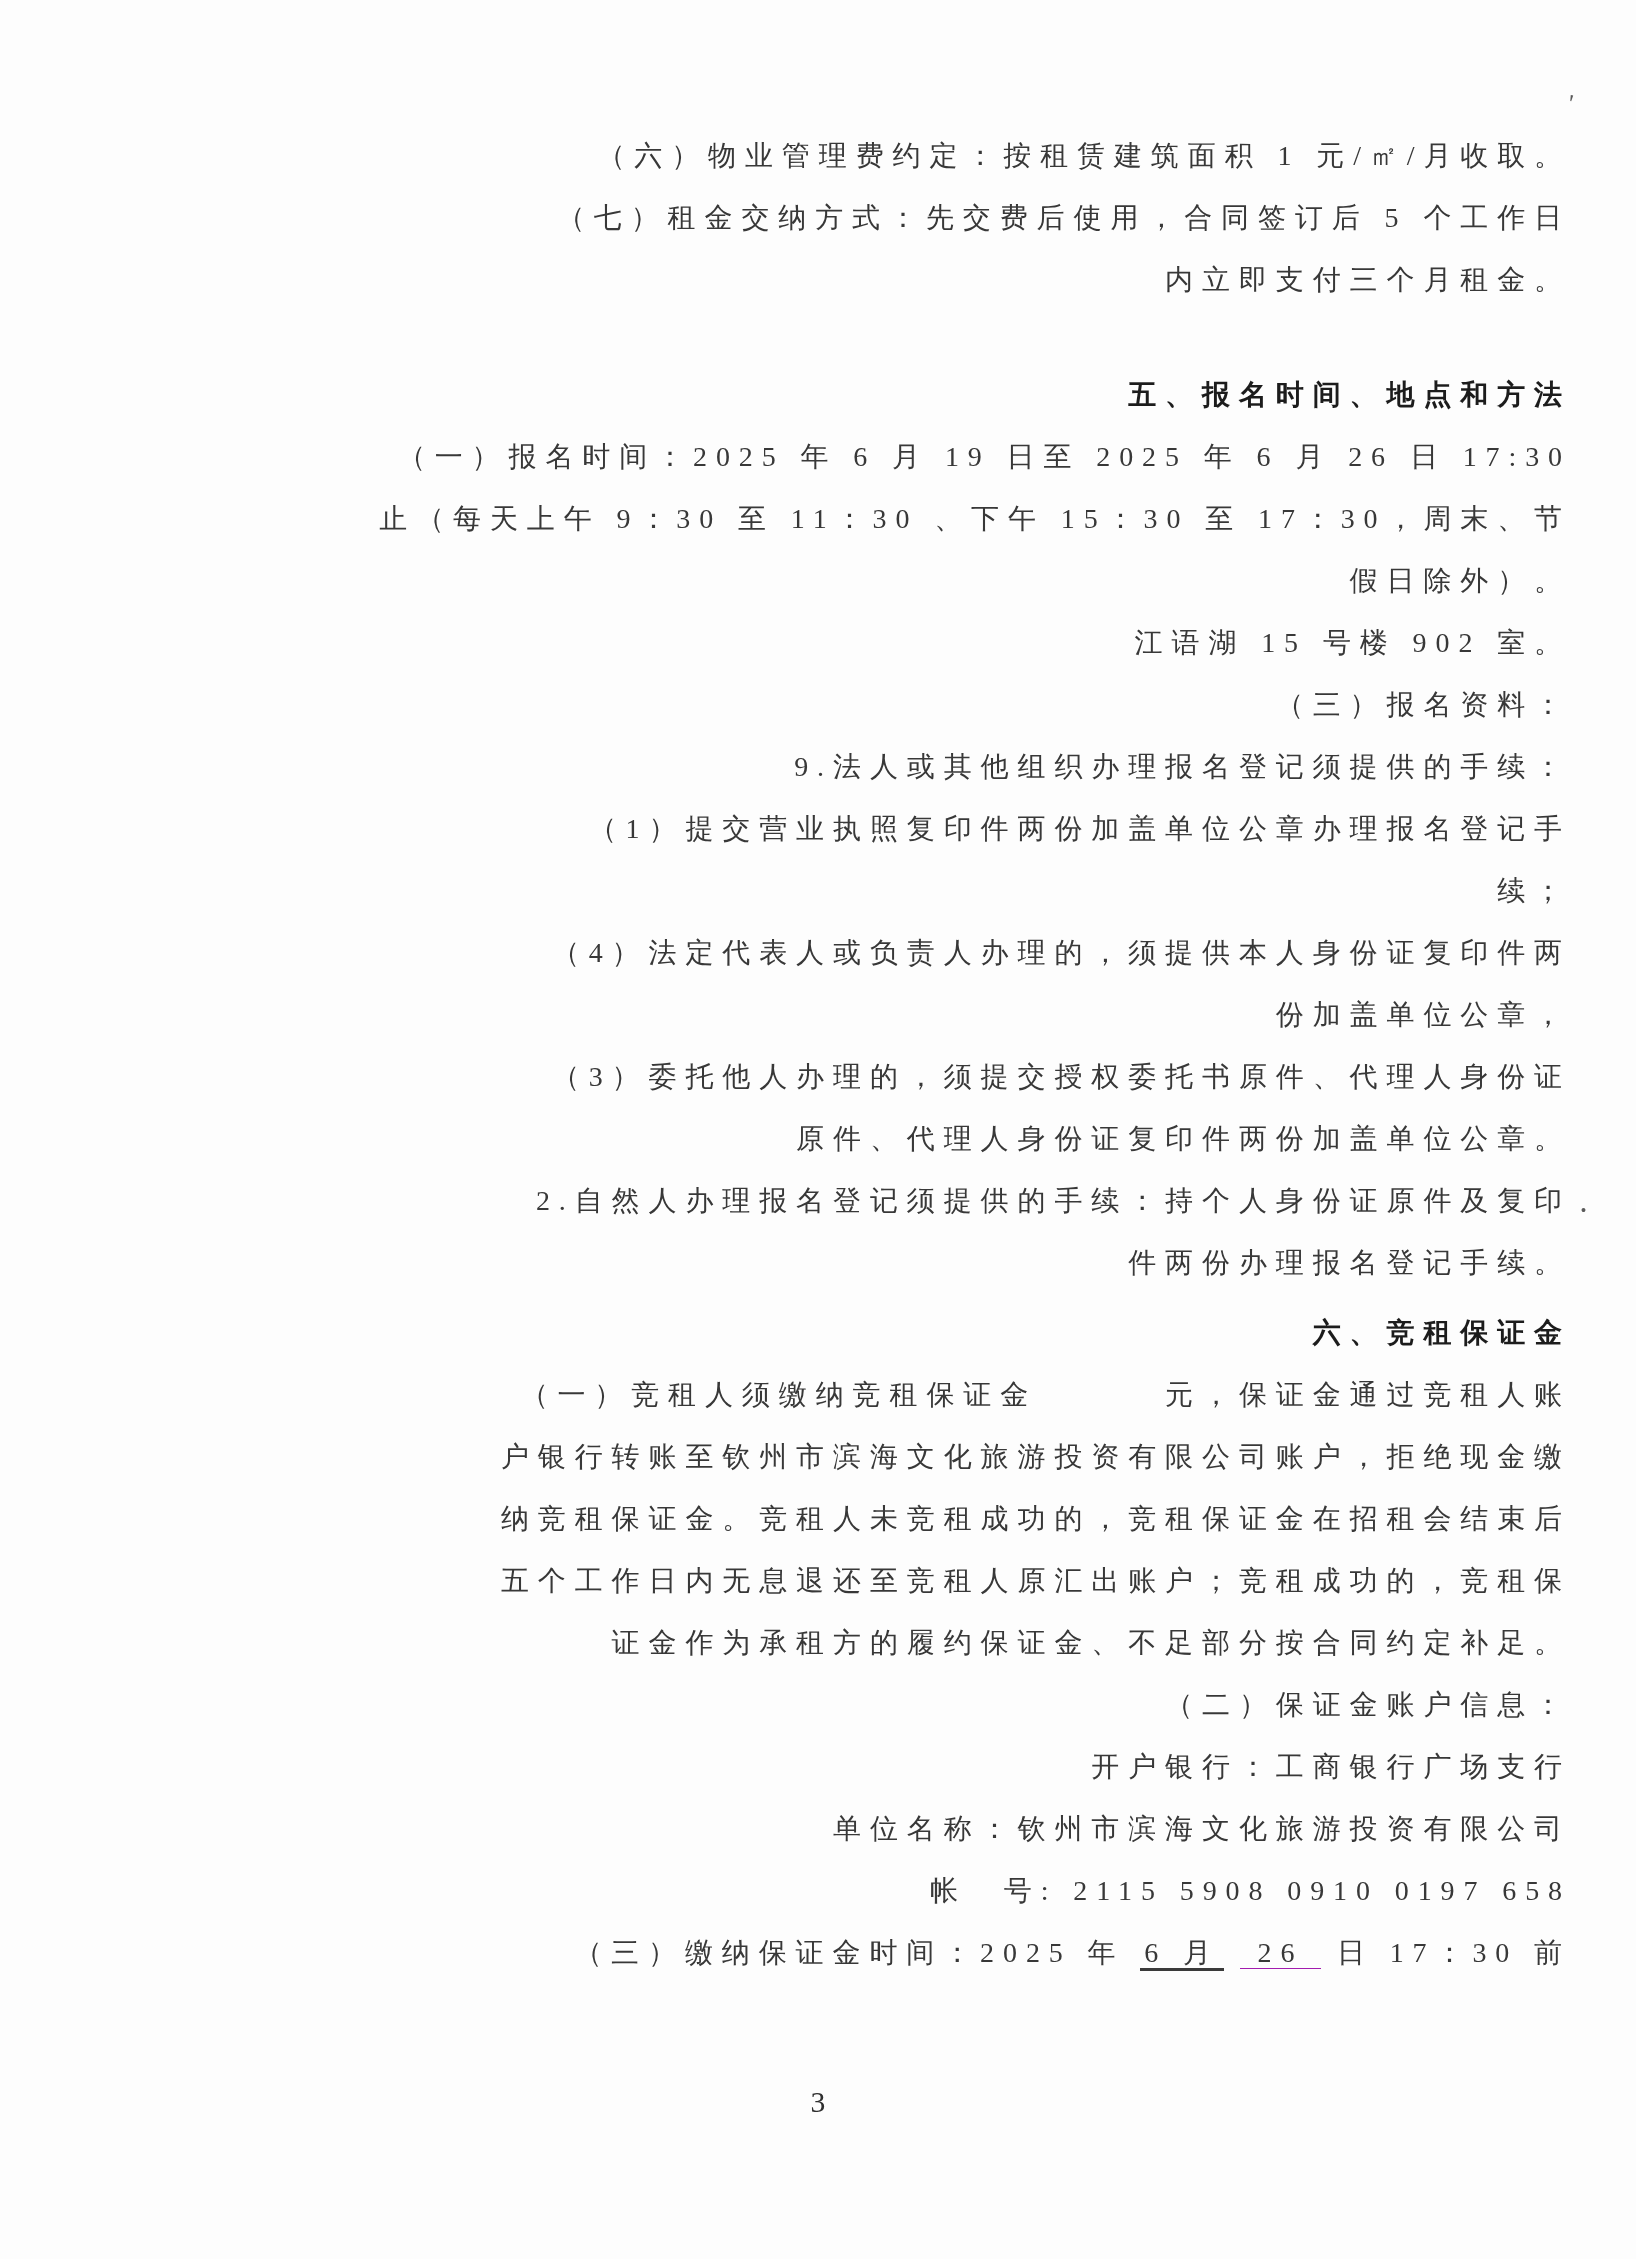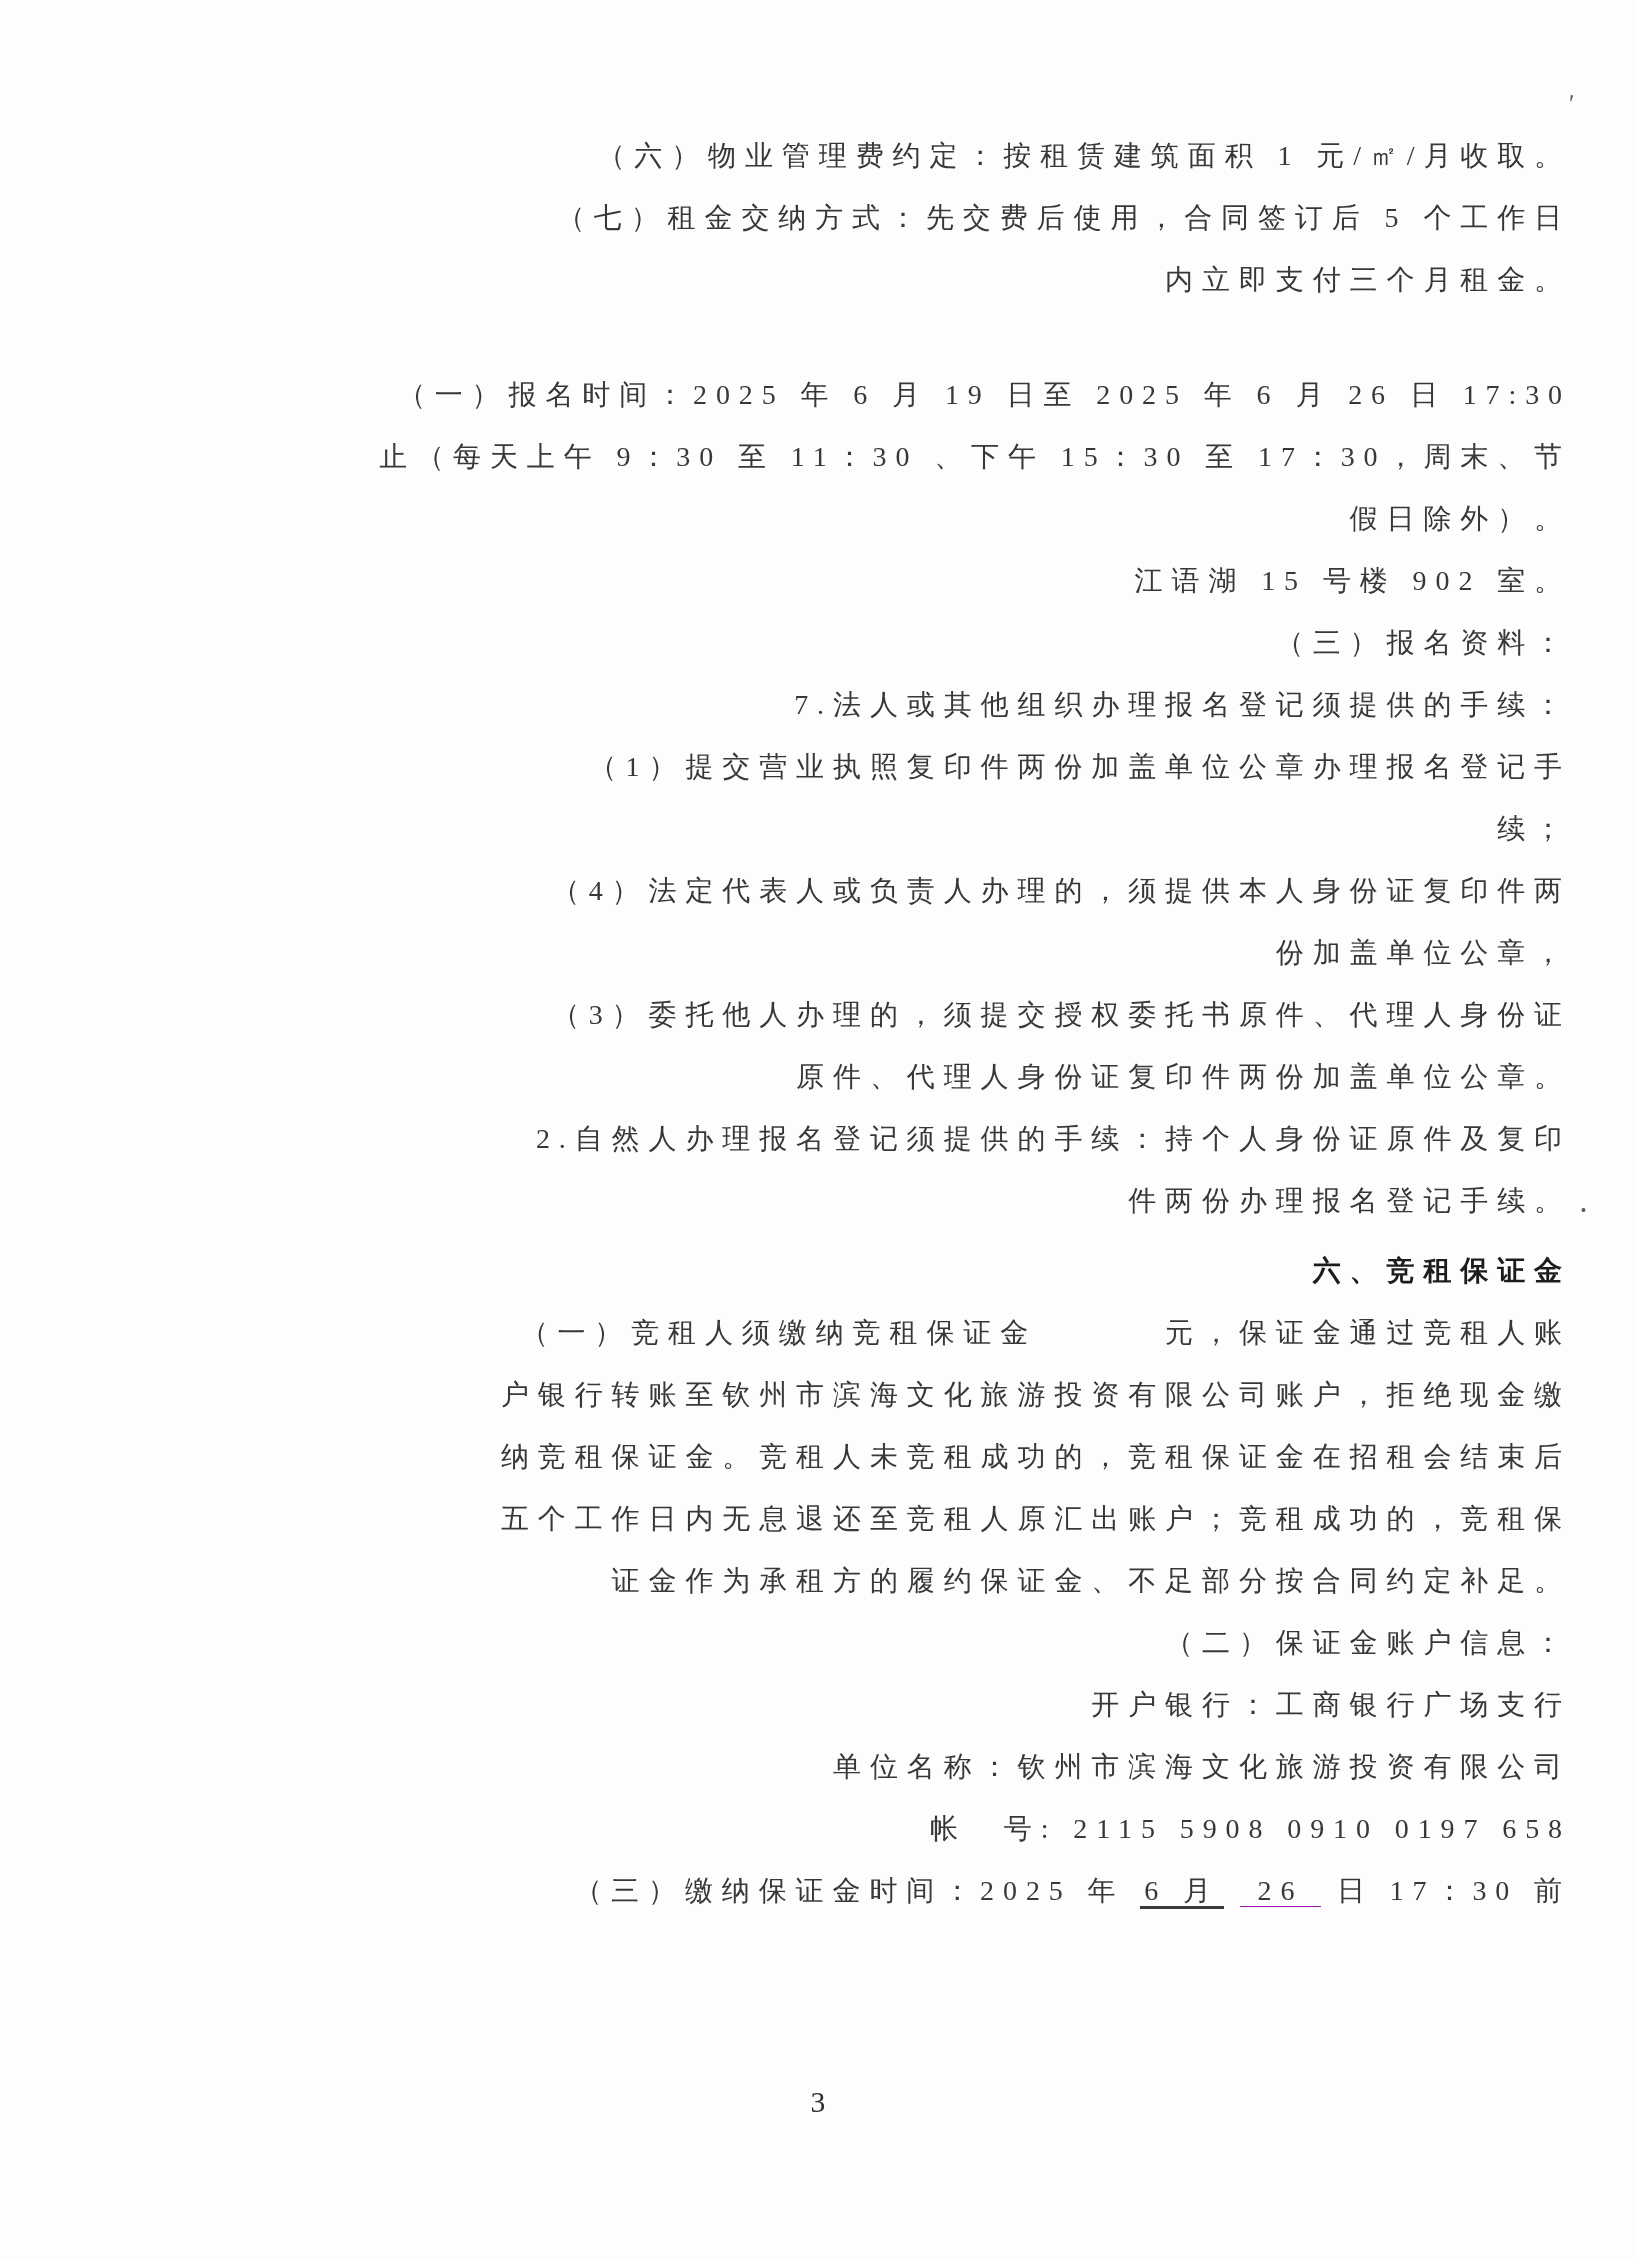--- a/index.html
+++ b/index.html
@@ -54,26 +54,27 @@
 
 <div class="page">
   <div class="content">
 
     <div class="line indent">（六）物业管理费约定：按租赁建筑面积 1 元/㎡/月收取。</div>
     <div class="line indent">（七）租金交纳方式：先交费后使用，合同签订后 5 个工作日</div>
     <div class="line">内立即支付三个月租金。</div>
 
     <div class="sp54"></div>
 
+    <div class="line indent heading">五、报名时间、地点和方法</div>
     <div class="line indent">（一）报名时间：2025 年 6 月 19 日至 2025 年 6 月 26 日 17:30</div>
     <div class="line">止（每天上午 9：30 至 11：30 、下午 15：30 至 17：30，周末、节</div>
     <div class="line">假日除外）。</div>
     <div class="line">江语湖 15 号楼 902 室。</div>
     <div class="line indent">（三）报名资料：</div>
-    <div class="line indent">7.法人或其他组织办理报名登记须提供的手续：</div>
+    <div class="line indent">9.法人或其他组织办理报名登记须提供的手续：</div>
     <div class="line indent">（1）提交营业执照复印件两份加盖单位公章办理报名登记手</div>
     <div class="line">续；</div>
     <div class="line indent">（4）法定代表人或负责人办理的，须提供本人身份证复印件两</div>
     <div class="line">份加盖单位公章，</div>
     <div class="line indent">（3）委托他人办理的，须提交授权委托书原件、代理人身份证</div>
     <div class="line">原件、代理人身份证复印件两份加盖单位公章。</div>
     <div class="line indent">2.自然人办理报名登记须提供的手续：持个人身份证原件及复印</div>
     <div class="line">件两份办理报名登记手续。</div>
 
     <div class="sp8"></div>

